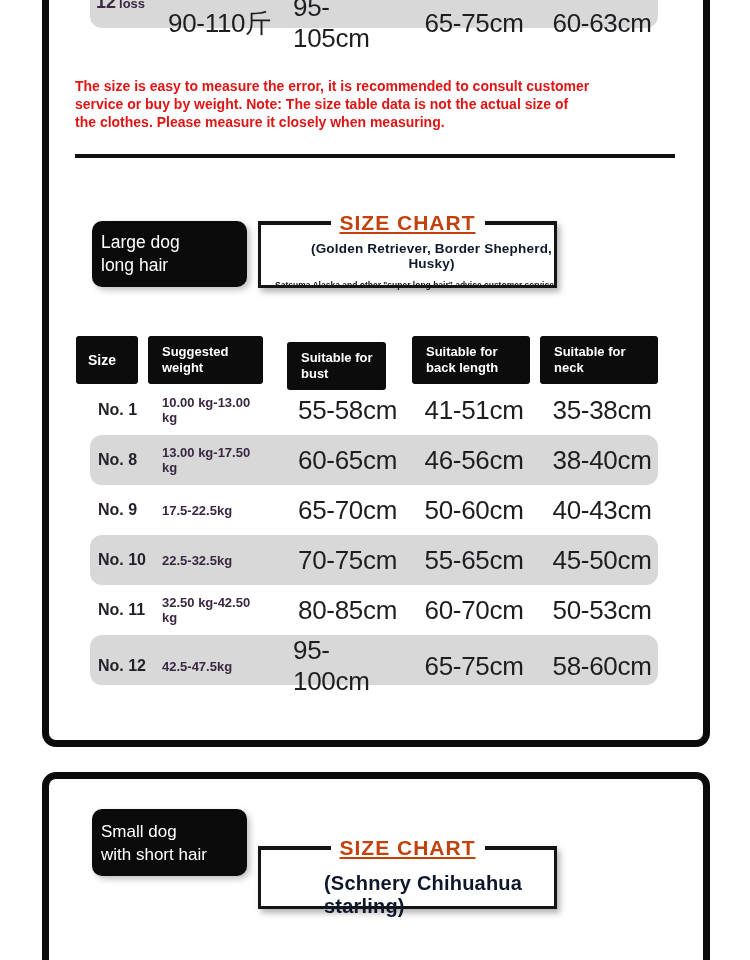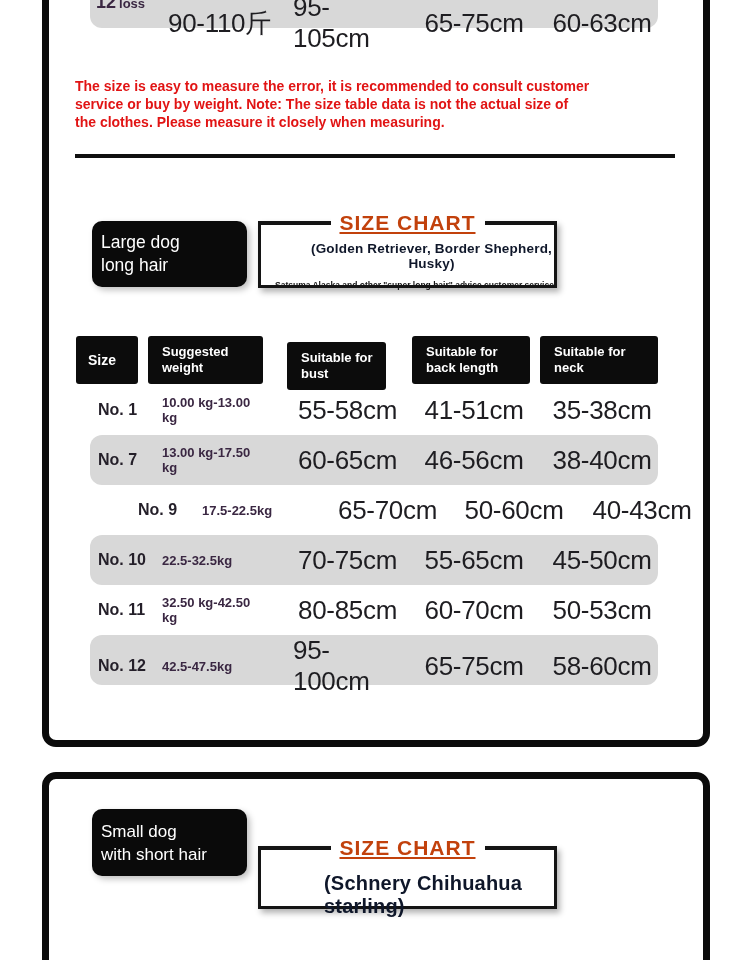--- a/index.html
+++ b/index.html
@@ -136,28 +136,28 @@
 
   <div class="trow" style="top:385px;">
     <div class="cell size">No. 1</div>
     <div class="cell weight">10.00 kg-13.00 kg</div>
     <div class="cell val">55-58cm</div>
     <div class="cell val">41-51cm</div>
     <div class="cell val">35-38cm</div>
   </div>
 
   <div class="trow gray" style="top:435px;">
-    <div class="cell size">No. 7</div>
+    <div class="cell size">No. 8</div>
     <div class="cell weight">13.00 kg-17.50 kg</div>
     <div class="cell val">60-65cm</div>
     <div class="cell val">46-56cm</div>
     <div class="cell val">38-40cm</div>
   </div>
 
-  <div class="trow" style="top:485px;margin-left:40px;">
+  <div class="trow" style="top:485px;">
     <div class="cell size">No. 9</div>
     <div class="cell weight">17.5-22.5kg</div>
     <div class="cell val">65-70cm</div>
     <div class="cell val">50-60cm</div>
     <div class="cell val">40-43cm</div>
   </div>
 
   <div class="trow gray" style="top:535px;">
     <div class="cell size">No. 10</div>
     <div class="cell weight">22.5-32.5kg</div>

